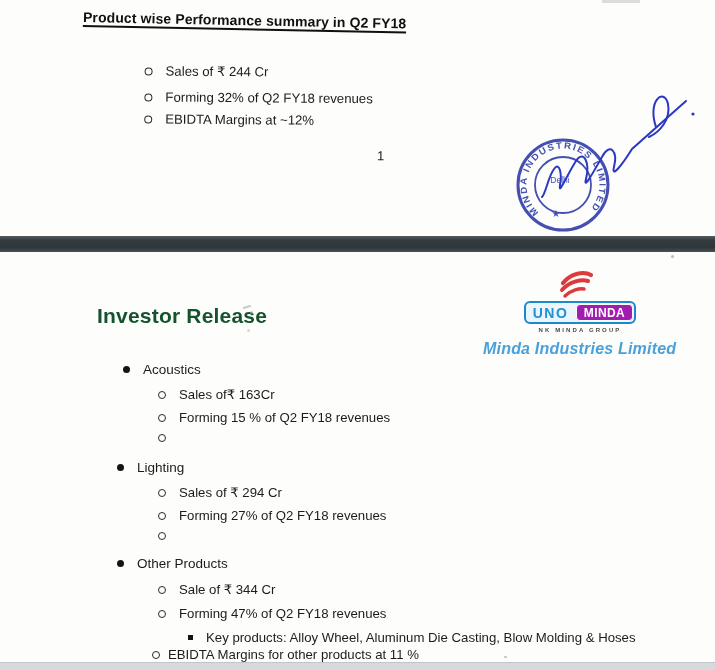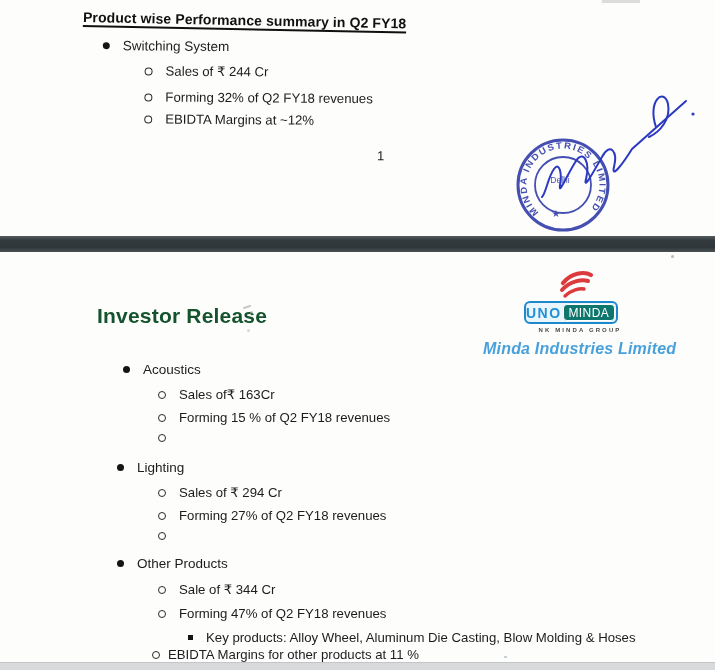--- a/index.html
+++ b/index.html
@@ -37,52 +37,47 @@
   
   .investor{
     position:absolute;left:97px;top:304px;
     font-size:21px;font-weight:bold;color:#14532d;letter-spacing:.2px;
   }
   .companyname{
     position:absolute;left:483px;top:340px;
     font-size:16px;font-weight:bold;font-style:italic;color:#49a1dc;letter-spacing:.2px;
   }
   .logo-box{
-    position:absolute;left:524px;top:301px;width:94px;height:23px;
+    position:absolute;left:524px;top:301px;width:112px;height:23px;
     border:2px solid #1d88cb;border-radius:6px;background:#eaf5fc;
     display:flex;align-items:stretch;box-sizing:border-box;
   }
   .logo-uno{
     flex:1;display:flex;align-items:center;justify-content:center;
     color:#2191d4;font-weight:bold;font-size:14px;letter-spacing:1.5px;
   }
   .logo-minda{
-    width:57px;margin:1px;background:#0f766e;border:1.5px solid #ffffff;border-radius:4px;
+    width:57px;margin:1px;background:#a21caf;border:1.5px solid #ffffff;border-radius:4px;
     display:flex;align-items:center;justify-content:center;box-sizing:border-box;
-    color:#fff;font-weight:normal;font-size:12px;letter-spacing:.4px;
+    color:#fff;font-weight:bold;font-size:12px;letter-spacing:.4px;
   }
   .logo-tagline{
     position:absolute;left:521px;top:327px;width:118px;text-align:center;
     font-size:6px;letter-spacing:2.1px;color:#4a4a4a;font-weight:bold;
   }
   
   .artifact{position:absolute;background:#9aa0a2;opacity:.55;}
 </style>
 </head>
 <body>
 
 <div id="p1wrap">
 
   <div class="heading">Product wise Performance summary in Q2 FY18</div>
 
-  <div class="row title-row" style="left:103px;top:38px">
-    <span class="b-dot"></span>
-      <span class="gap"></span>
-    <span>Switching System</span>
-  </div>
   <div class="row" style="left:145px;top:63px">
     <span class="o-mark"></span>
       <span class="gap"></span>
     <span>Sales of ₹ 244 Cr</span>
   </div>
   <div class="row" style="left:145px;top:89px">
     <span class="o-mark"></span>
       <span class="gap"></span>
     <span>Forming 32% of Q2 FY18 revenues</span>
   </div>

